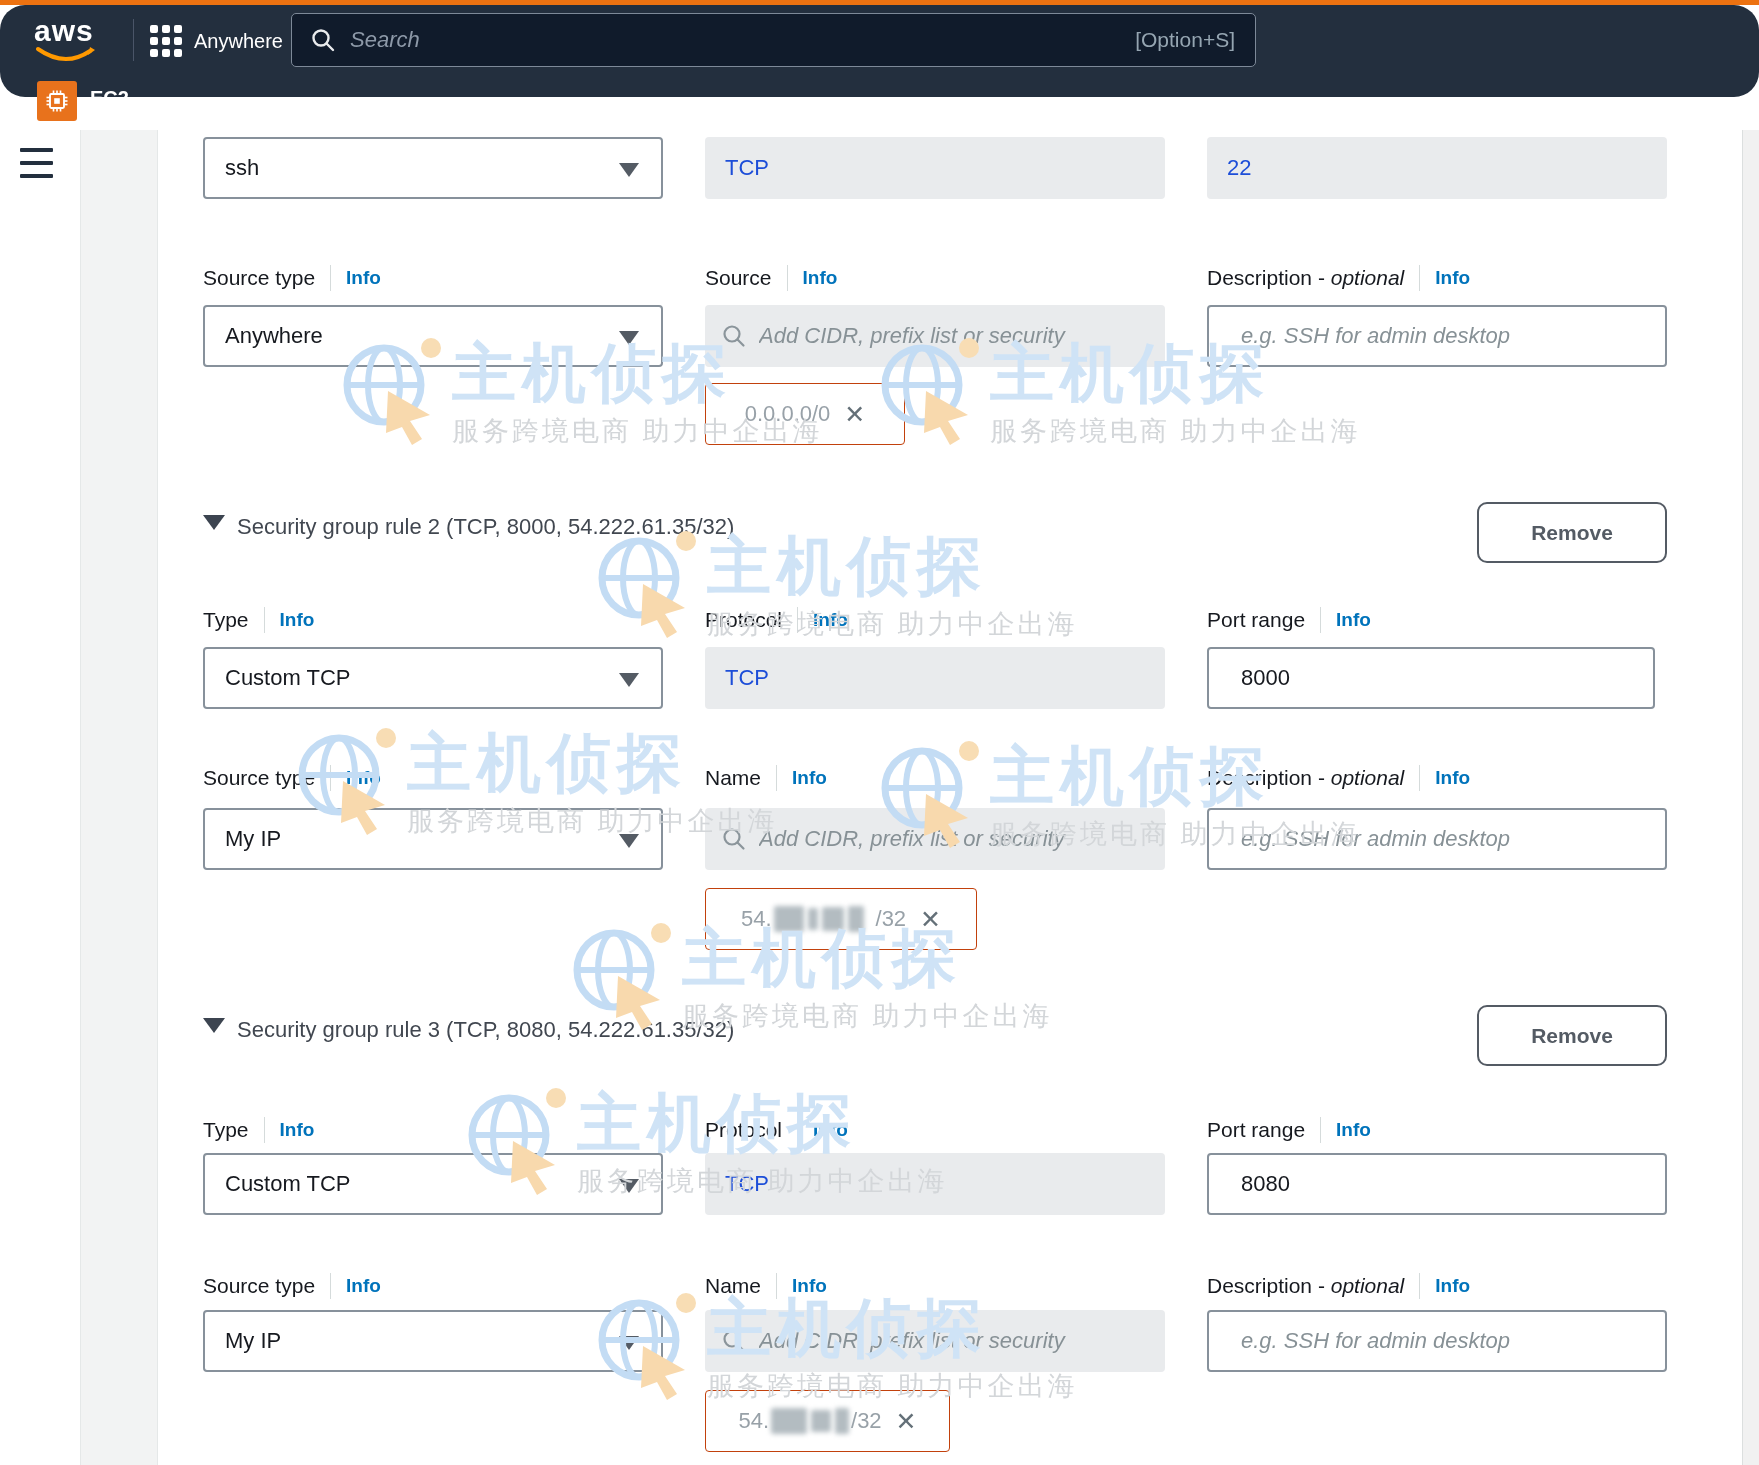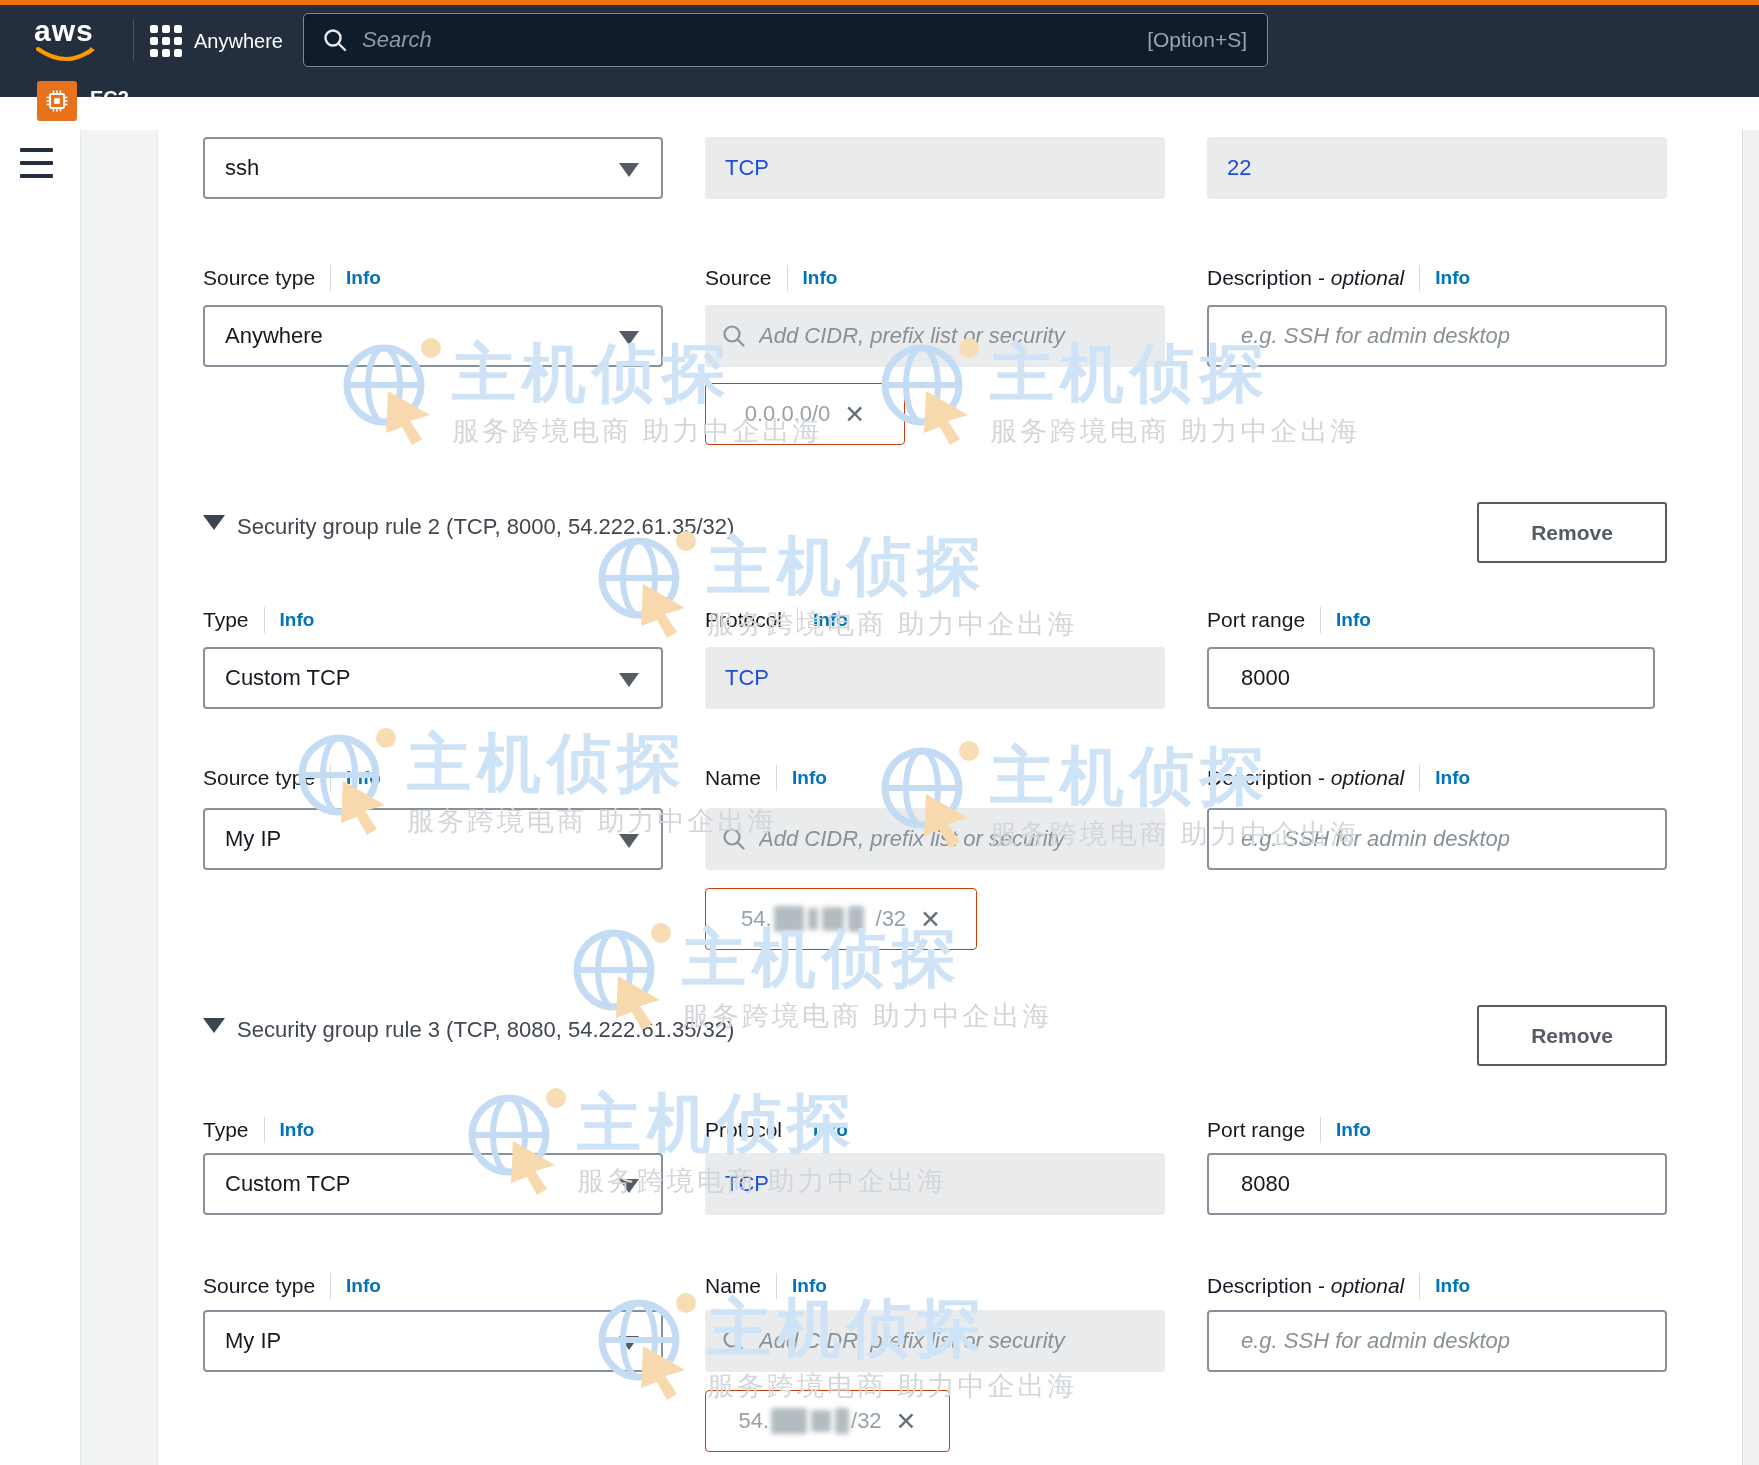--- a/index.html
+++ b/index.html
@@ -1,28 +1,28 @@
 <!DOCTYPE html>
 <html><head>
 <meta charset="utf-8">
 <style>
   html,body{margin:0;padding:0;background:#fff;}
   #screen{position:relative;width:1759px;height:1465px;overflow:hidden;
           font-family:"Liberation Sans","DejaVu Sans",sans-serif;background:#fff;}
   
   .accent{position:absolute;left:0;top:0;width:1759px;height:5px;background:#ec7211;}
-  .topbar{position:absolute;left:0;top:5px;width:1759px;height:92px;background:#232f3e;}
+  .topbar{position:absolute;left:0;top:5px;width:1759px;height:92px;background:#232f3e;border-radius:25px;}
   .aws-logo{position:absolute;left:34px;top:11px;width:64px;height:52px;}
   .aws-word{color:#fff;font-weight:bold;font-size:30px;letter-spacing:1px;line-height:30px;}
   .nav-divider{position:absolute;left:133px;top:14px;width:1px;height:42px;background:#4a5568;}
   .grid-icon{position:absolute;left:150px;top:20px;width:32px;height:32px;display:grid;
              grid-template-columns:repeat(3,8px);grid-template-rows:repeat(3,8px);gap:4px;}
   .grid-icon span{background:#fff;border-radius:2px;}
   .services-label{position:absolute;left:194px;top:22px;color:#fff;font-size:20px;line-height:28px;}
-  .searchbox{position:absolute;left:303px;top:8px;width:963px;height:52px;background:#101b2b;
+  .searchbox{position:absolute;left:291px;top:8px;width:963px;height:52px;background:#101b2b;
              border:1px solid #7d8998;border-radius:5px;display:flex;align-items:center;}
   .search-glyph{margin-left:18px;flex:0 0 auto;}
   .search-ph{margin-left:14px;color:#8d99a8;font-size:22px;font-style:italic;flex:1;}
   .search-shortcut{margin-right:20px;color:#95a5b1;font-size:21px;}
   .ec2-icon{position:absolute;left:37px;top:76px;width:40px;height:40px;background:#e8721c;
             border-radius:3px;display:flex;align-items:center;justify-content:center;}
   .ec2-label{position:absolute;left:90px;top:82px;color:#fff;font-size:20px;font-weight:bold;text-align:center;}
   
   .rail{position:absolute;left:80px;top:130px;width:78px;height:1335px;background:#f2f3f3;
         border-left:1px solid #e5e8e8;border-right:1px solid #e5e8e8;box-sizing:border-box;}
@@ -52,21 +52,21 @@
   .sep{width:1px;height:26px;background:#d5dbdb;margin:0 15px;}
   .info{font-size:19px;font-weight:bold;color:#0073bb;cursor:pointer;}
   .tag{position:absolute;height:62px;background:#fff;border:1px solid #c2410c;border-radius:4px;
        display:flex;align-items:center;justify-content:center;font-size:22px;color:#98a1a8;box-sizing:border-box;}
   .tag .x{margin-left:14px;color:#647078;font-size:25px;font-weight:bold;cursor:pointer;}
   .blurb{display:inline-block;background:#b3bcc1;border-radius:2px;filter:blur(2.5px);margin:0 2px;}
   .sect-tri{position:absolute;width:0;height:0;border-left:11px solid transparent;
             border-right:11px solid transparent;border-top:15px solid #3c4450;}
   .sect-head{position:absolute;font-size:22px;color:#414750;line-height:34px;}
   .removebtn{position:absolute;width:190px;height:61px;background:#fff;border:2px solid #545b64;
-             border-radius:3px;font-size:21px;font-weight:bold;color:#545b64;display:flex;
+             border-radius:10px;font-size:21px;font-weight:bold;color:#545b64;display:flex;
              align-items:center;justify-content:center;cursor:pointer;box-sizing:border-box;}
   
   .wm{position:absolute;display:flex;align-items:flex-start;pointer-events:none;z-index:6;}
   .wm-body{margin-left:10px;}
   .wm-brand{font-size:64px;font-weight:bold;color:#cfe3f6;letter-spacing:6px;line-height:76px;white-space:nowrap;}
   .wm-tag{font-size:27px;color:#d3d6d9;letter-spacing:3px;margin-top:2px;white-space:nowrap;}
 </style>
 </head>
 <body>
 

